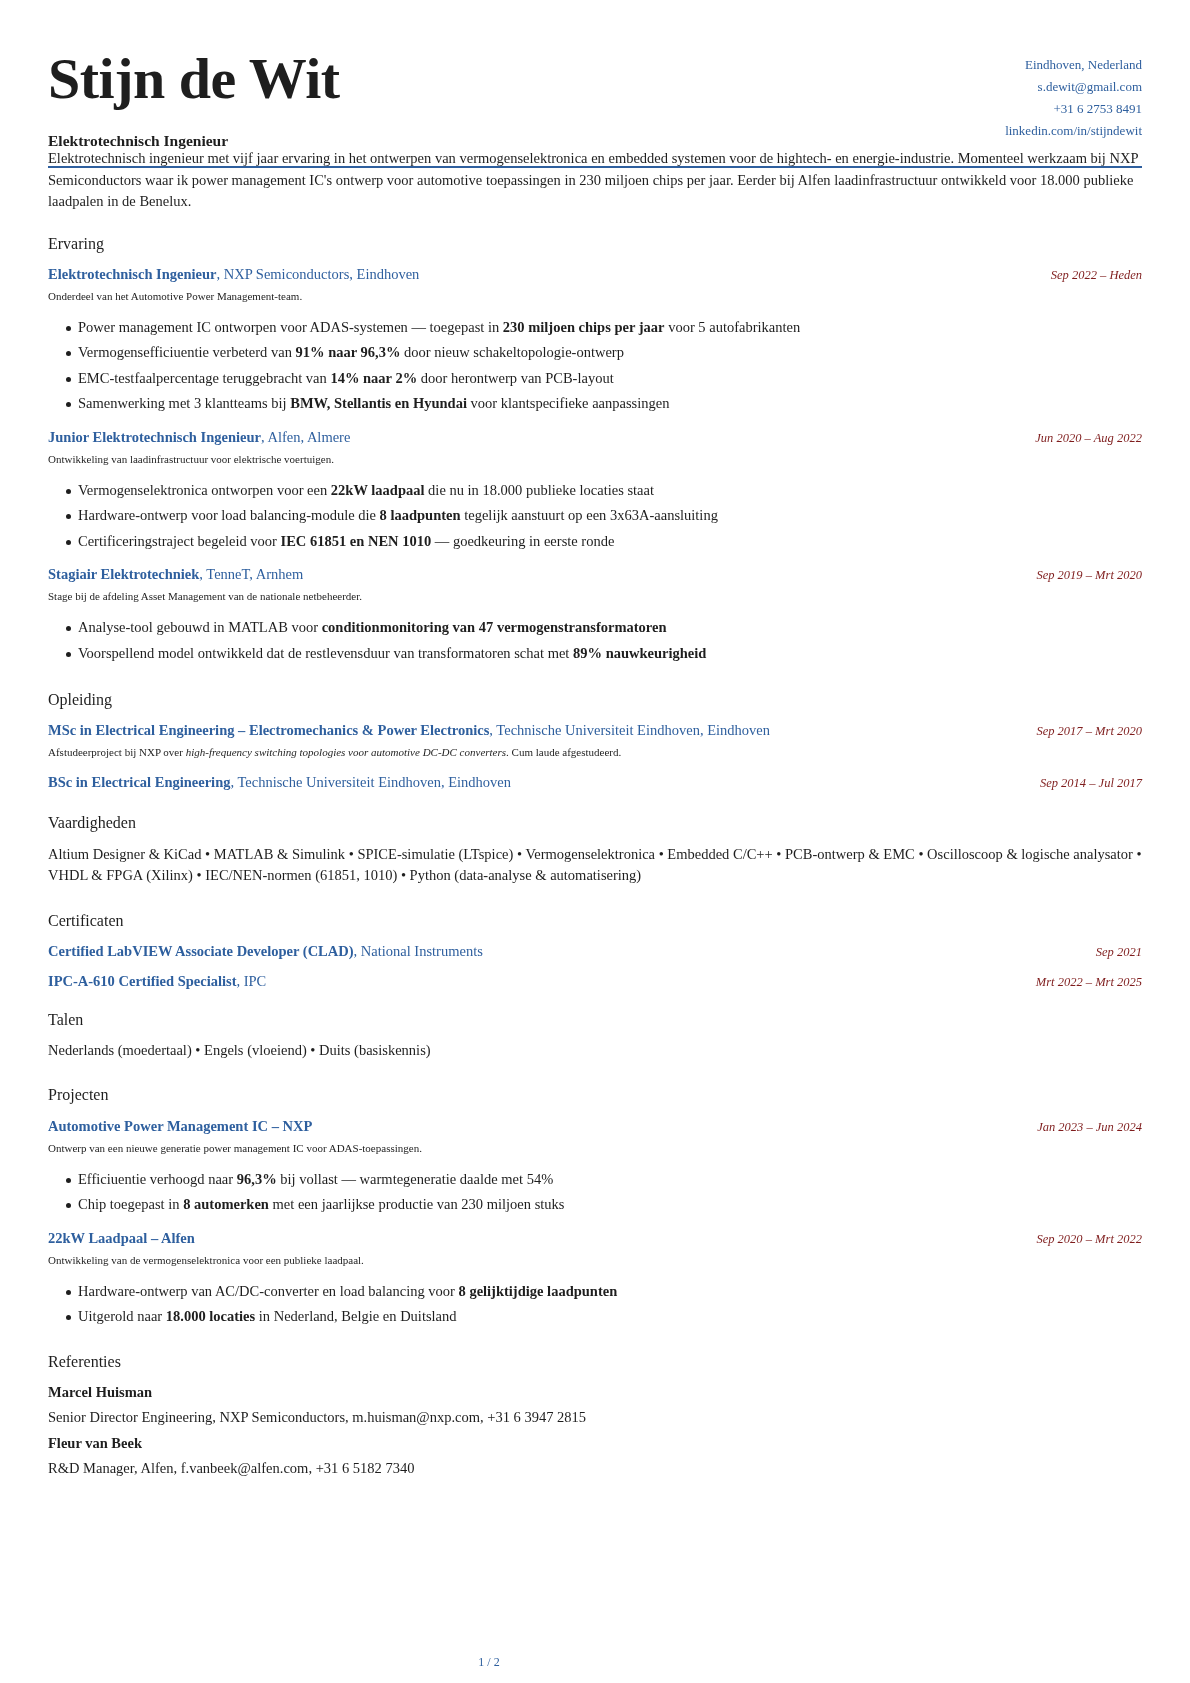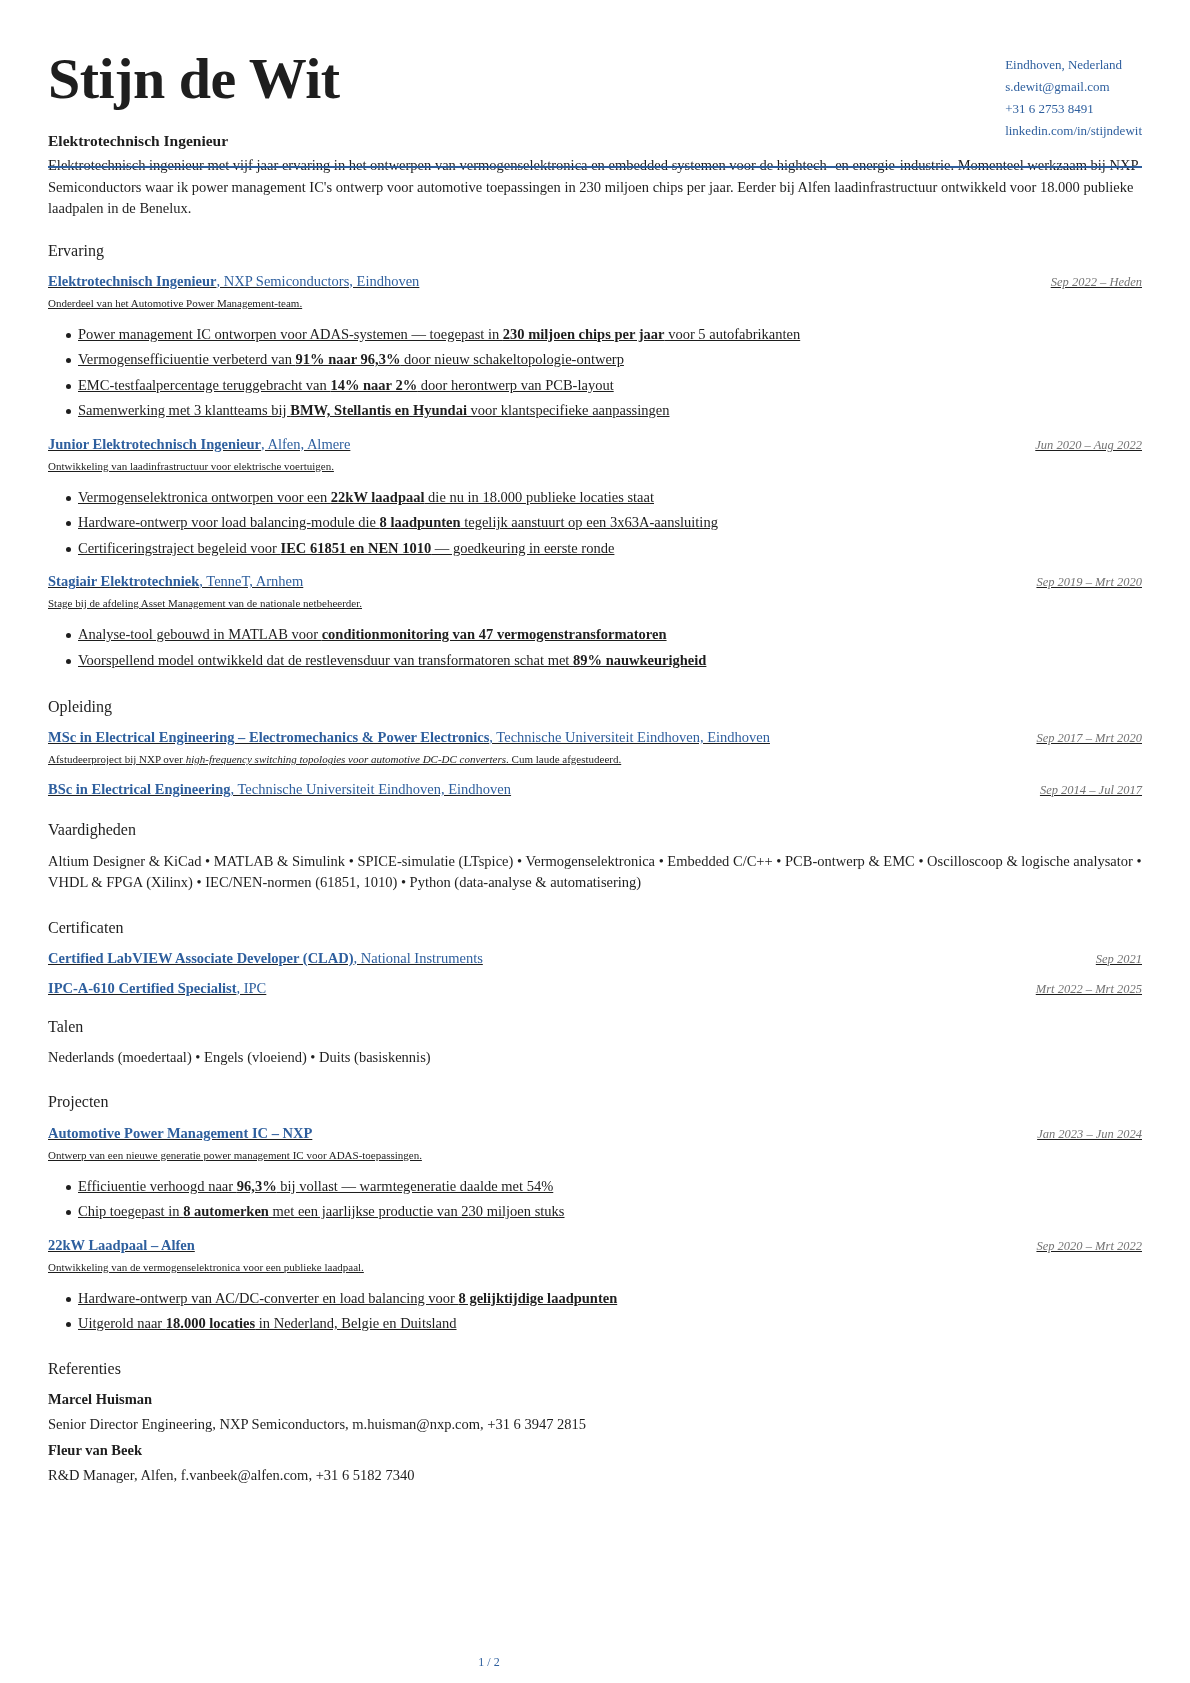--- a/index.html
+++ b/index.html
@@ -20,57 +20,57 @@
   .name {
     position: absolute; left: 0; top: 50px;
     font-size: 58px; font-weight: bold; line-height: 1; letter-spacing: -0.5px;
     color: #1e1e1e;
   }
   .title {
     position: absolute; left: 0; top: 130px;
     font-size: 15.5px; font-weight: bold; color: #1e1e1e;
   }
   .contact {
-    position: absolute; right: 0; top: 54px; text-align: left;
+    position: absolute; right: 0; top: 54px; text-align: right;
     font-size: 13px; line-height: 22px; color: #2e5f9e;
   }
   .contact div { display: block; }
   .rule {
     position: absolute; left: 0; right: 0; top: 166px;
     height: 2px; background: #2e5f9e;
   }
 
-  .summary { margin-top: 11px; font-size: 14.5px; line-height: 21.5px; }
+  .summary { margin-top: 4px; font-size: 14.5px; line-height: 21.5px; }
 
   .section-title {
     font-size: 16px; font-weight: normal; color: #1e1e1e;
     margin-top: 22px; margin-bottom: 9px;
   }
 
   .entry-head {
     display: flex; justify-content: space-between; align-items: baseline;
     font-size: 14.5px; line-height: 20px;
   }
   .entry-head .left { color: #2e5f9e; }
   .entry-head .left b { font-weight: bold; }
   .entry-head .date {
-    font-style: italic; font-size: 12.5px; color: #737373; white-space: nowrap;
+    font-style: italic; font-size: 12.5px; color: #7f1d1d; white-space: nowrap;
   }
   .entry-desc { margin-top: 1px; font-size: 11px; line-height: 20px; }
 
   ul.bullets { list-style: none; margin-top: 9px; padding-left: 18px; }
   ul.bullets li {
     position: relative; padding-left: 12px;
     font-size: 14.5px; line-height: 25.5px;
   }
   ul.bullets li::before {
     content: ""; position: absolute; left: 0; top: 11px;
     width: 5px; height: 5px; border-radius: 50%; background: #1e1e1e;
   }
-  .entry { margin-bottom: 10px; text-decoration: underline; }
+  .entry { margin-bottom: 10px; }
   .entry.gap-sm { margin-bottom: 9px; }
 
   .skills { font-size: 14.5px; line-height: 21.5px; }
 
   .ref-name { font-weight: bold; font-size: 14.5px; line-height: 20px; margin-top: 4px; }
   .ref-detail { font-size: 14.5px; line-height: 20px; margin-top: 5px; margin-bottom: 6px; }
 
   .footer {
     position: absolute; left: 0; width: 978px; top: 1654px;
     text-align: center; font-size: 12px; color: #2e5f9e;

